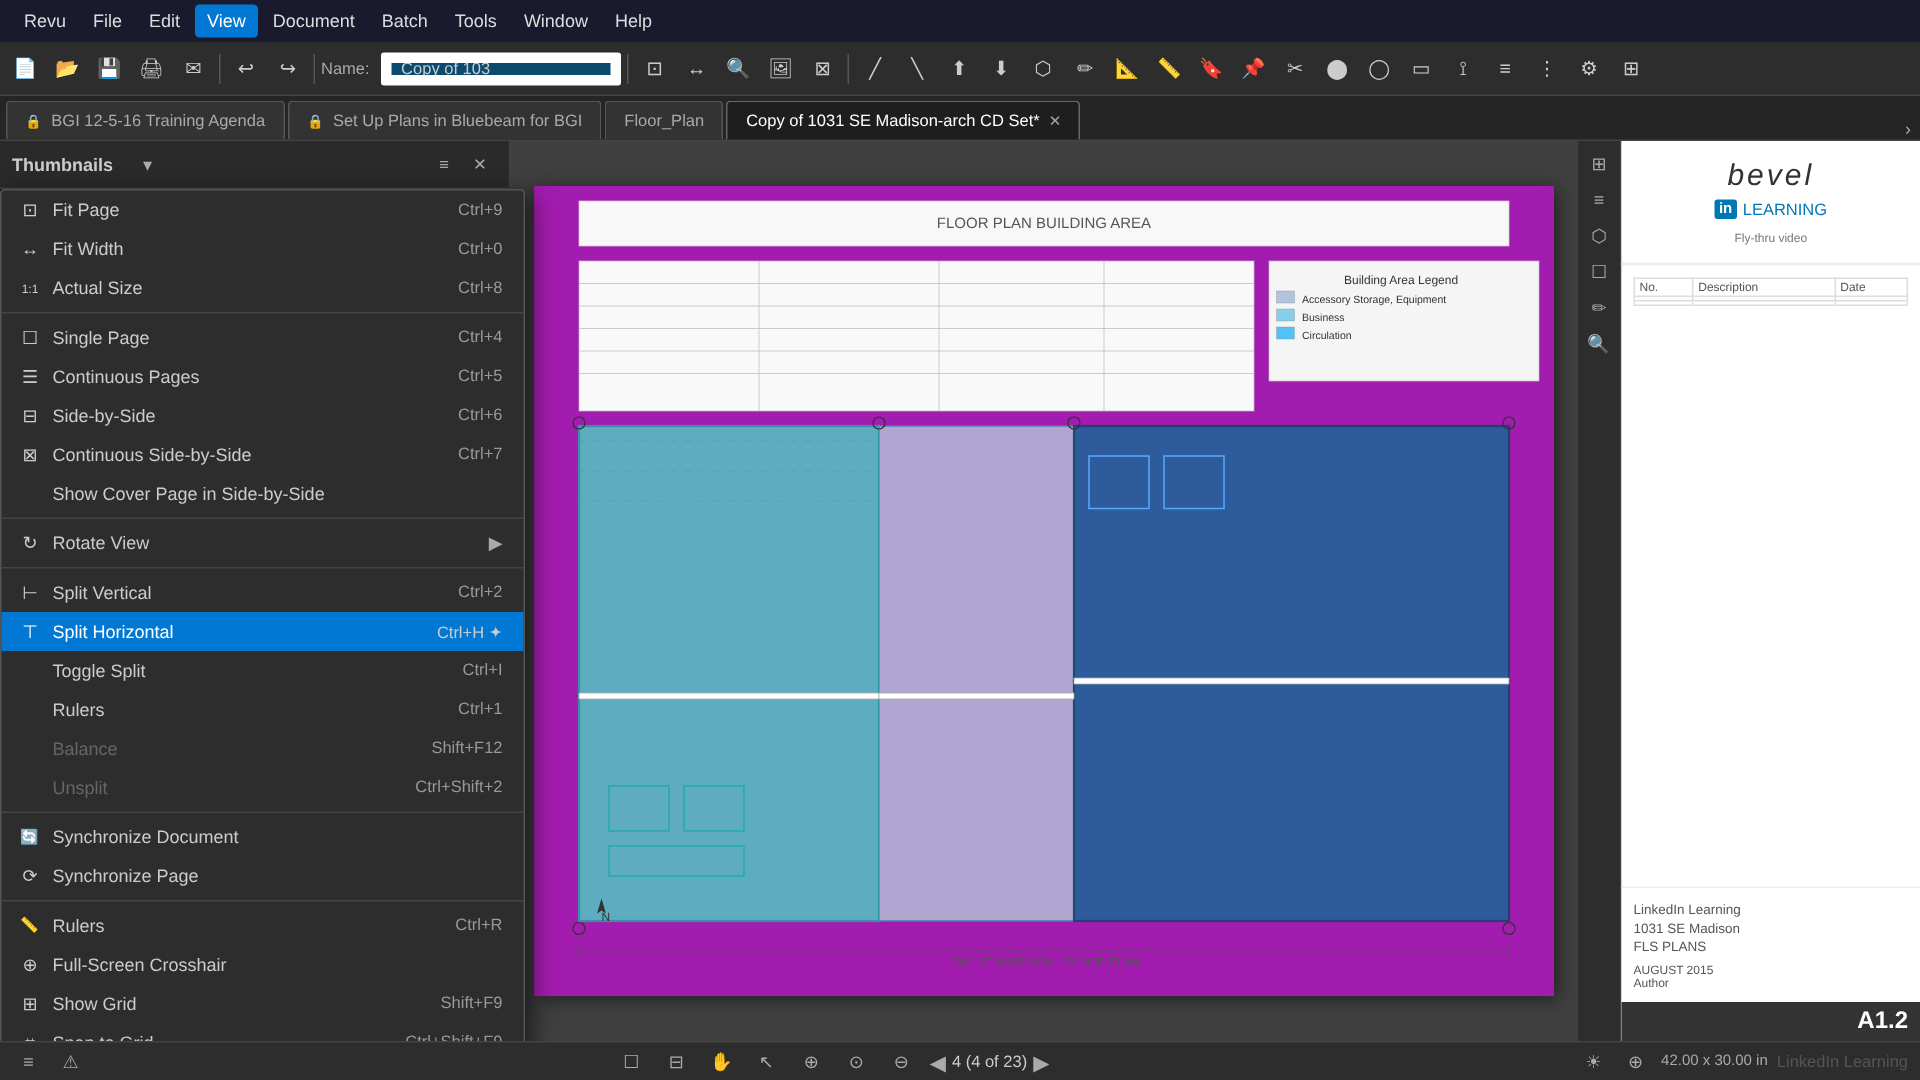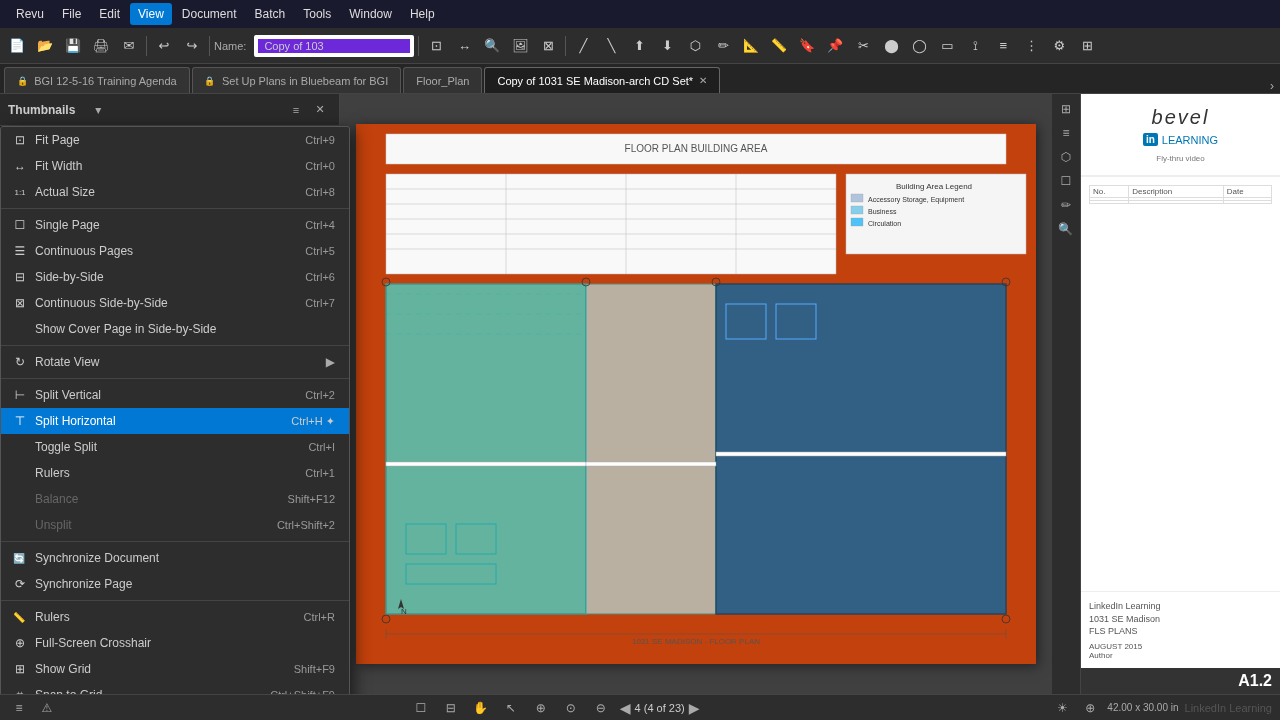--- a/index.html
+++ b/index.html
@@ -9,21 +9,21 @@
     .menu-bar {
       height: 28px; background: #1a1a2e; color: #fff; display: flex; align-items: center; padding: 0 8px; gap: 2px; flex-shrink: 0;
     }
     .menu-bar-item { padding: 4px 8px; cursor: pointer; border-radius: 3px; font-size: 12px; color: #ddd; }
     .menu-bar-item:hover, .menu-bar-item.active { background: #0078d4; color: #fff; }
 
     
     .toolbar { height: 36px; background: #2d2d2d; display: flex; align-items: center; padding: 0 4px; gap: 2px; flex-shrink: 0; border-bottom: 1px solid #444; }
     .toolbar-btn { width: 26px; height: 26px; background: transparent; border: none; color: #ccc; cursor: pointer; display: flex; align-items: center; justify-content: center; border-radius: 2px; font-size: 13px; }
     .toolbar-sep { width: 1px; height: 20px; background: #555; margin: 0 2px; }
-    .name-field { background: #6d28d9; border: 4px solid #ffffff; color: #ccc; padding: 2px 6px; font-size: 11px; height: 22px; width: 160px; border-radius: 2px; margin-left: 4px; }
+    .name-field { background: #0c4a6e; border: 7px solid #ffffff; color: #ccc; padding: 2px 6px; font-size: 11px; height: 22px; width: 160px; border-radius: 2px; margin-left: 4px; }
 
     
     .tab-bar { height: 30px; background: #252525; display: flex; align-items: flex-end; flex-shrink: 0; border-bottom: 1px solid #444; padding-left: 4px; }
     .tab { height: 26px; padding: 0 12px; display: flex; align-items: center; gap: 6px; font-size: 11px; color: #aaa; cursor: pointer; background: #333; border: 1px solid #555; border-bottom: none; border-radius: 3px 3px 0 0; margin-right: 2px; }
     .tab.active { background: #1e1e1e; color: #fff; border-color: #666; }
     .tab .lock-icon { font-size: 9px; }
     .tab .close-icon { font-size: 10px; opacity: 0.6; }
     .tab-chevron { color: #aaa; padding: 0 6px; cursor: pointer; margin-left: auto; }
 
     
@@ -45,21 +45,21 @@
     .menu-item.disabled { color: #666; cursor: default; }
     .menu-item-icon { width: 18px; display: flex; align-items: center; justify-content: center; flex-shrink: 0; }
     .menu-item-label { flex: 1; }
     .menu-item-shortcut { color: #999; font-size: 11px; margin-left: auto; white-space: nowrap; }
     .menu-item.highlighted .menu-item-shortcut { color: #ccc; }
     .menu-item-arrow { margin-left: 4px; color: #aaa; }
     .menu-divider { height: 1px; background: #444; margin: 3px 0; }
 
     
     .doc-area { flex: 1; background: #404040; overflow: hidden; position: relative; display: flex; align-items: center; justify-content: center; }
-    .doc-page { background: #c2410c; width: 680px; height: 540px; position: relative; box-shadow: 2px 2px 12px rgba(0,0,0,0.5); overflow: hidden; }
+    .doc-page { background: #a21caf; width: 680px; height: 540px; position: relative; box-shadow: 2px 2px 12px rgba(0,0,0,0.5); overflow: hidden; }
 
     
     .right-panel { width: 200px; background: #1e1e1e; flex-shrink: 0; border-left: 1px solid #444; display: flex; flex-direction: column; }
     .right-panel-content { flex: 1; background: #fff; display: flex; flex-direction: column; }
     .bevel-logo { padding: 12px; display: flex; flex-direction: column; align-items: center; gap: 4px; border-bottom: 1px solid #eee; justify-content: flex-end; }
     .bevel-text { font-size: 20px; font-style: italic; color: #333; letter-spacing: 2px; }
     .linkedin-learning { display: flex; align-items: center; gap: 4px; font-size: 11px; color: #0077b5; }
     .li-icon { background: #0077b5; color: #fff; font-size: 10px; padding: 1px 3px; border-radius: 2px; font-weight: bold; }
     .right-panel-info { padding: 8px; border-top: 1px solid #eee; font-size: 9px; color: #555; }
     .right-panel-footer { padding: 8px; border-top: 1px solid #eee; }

